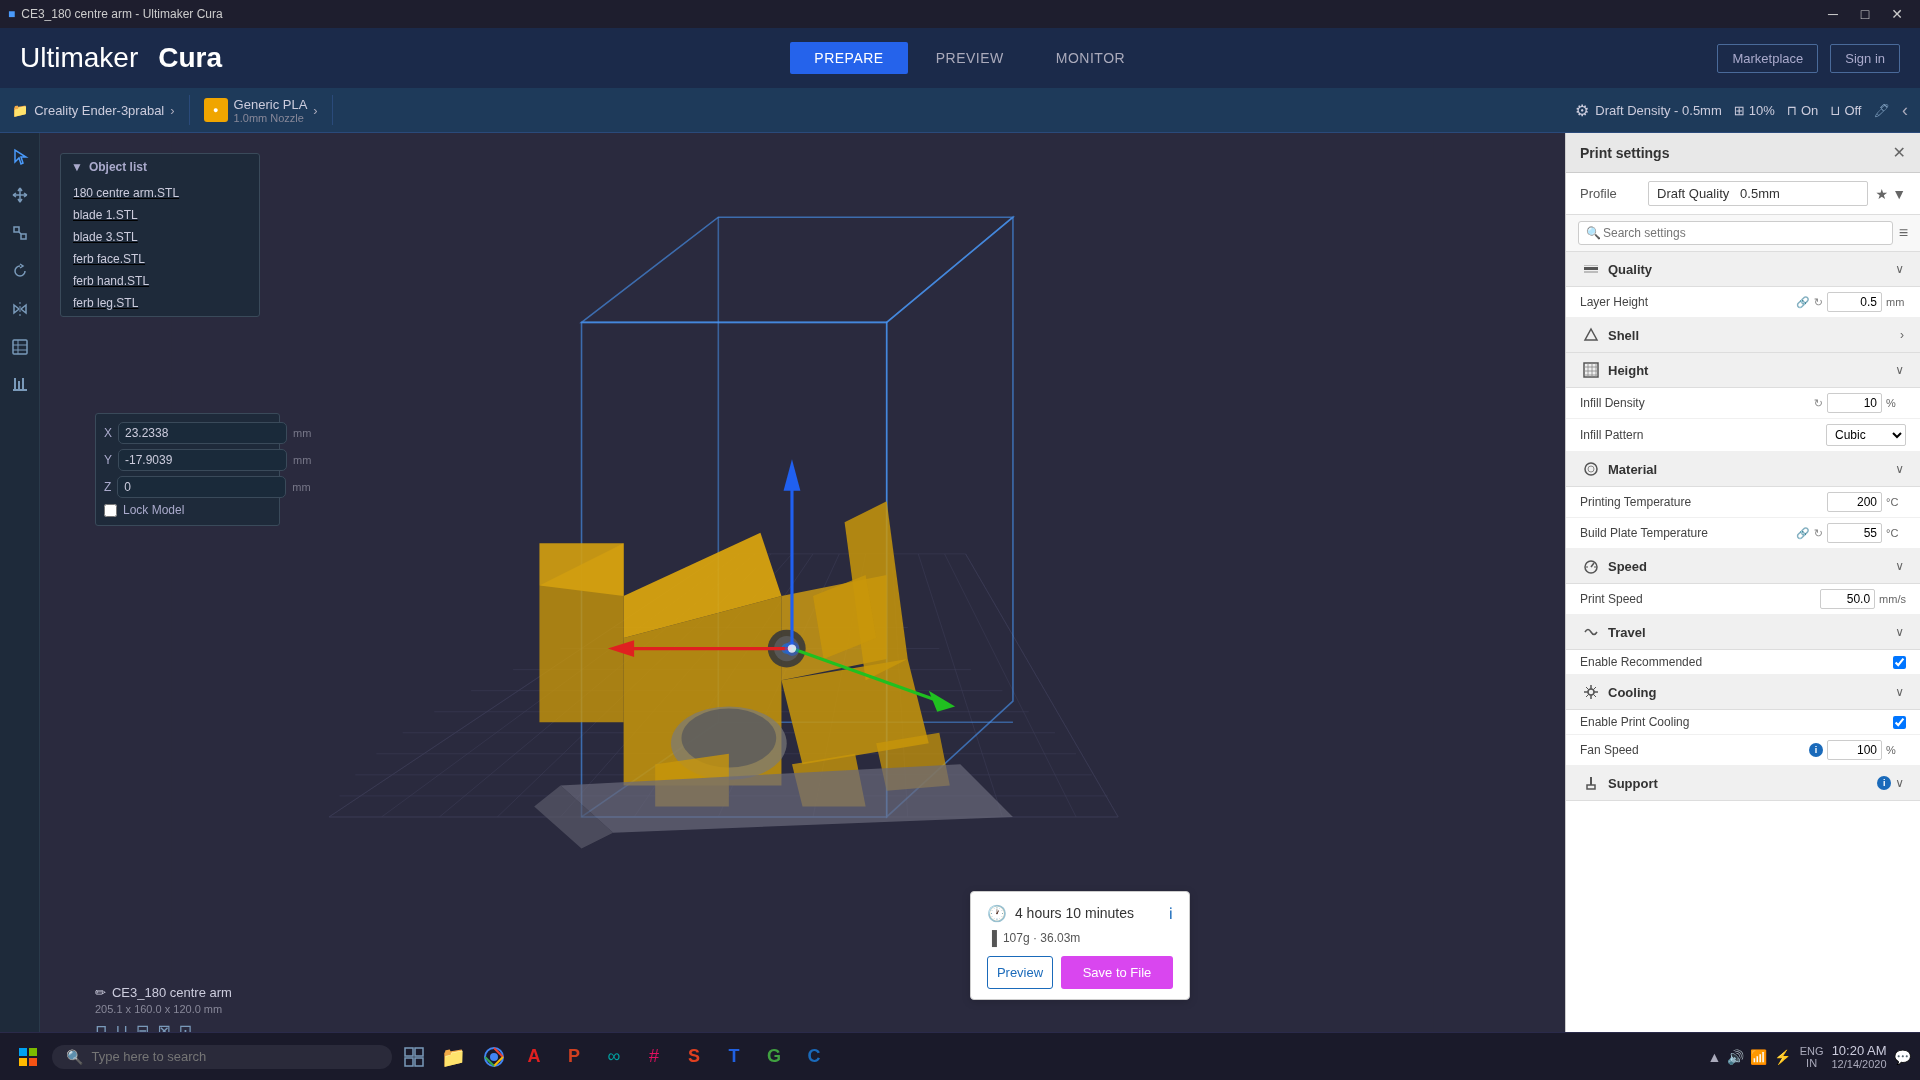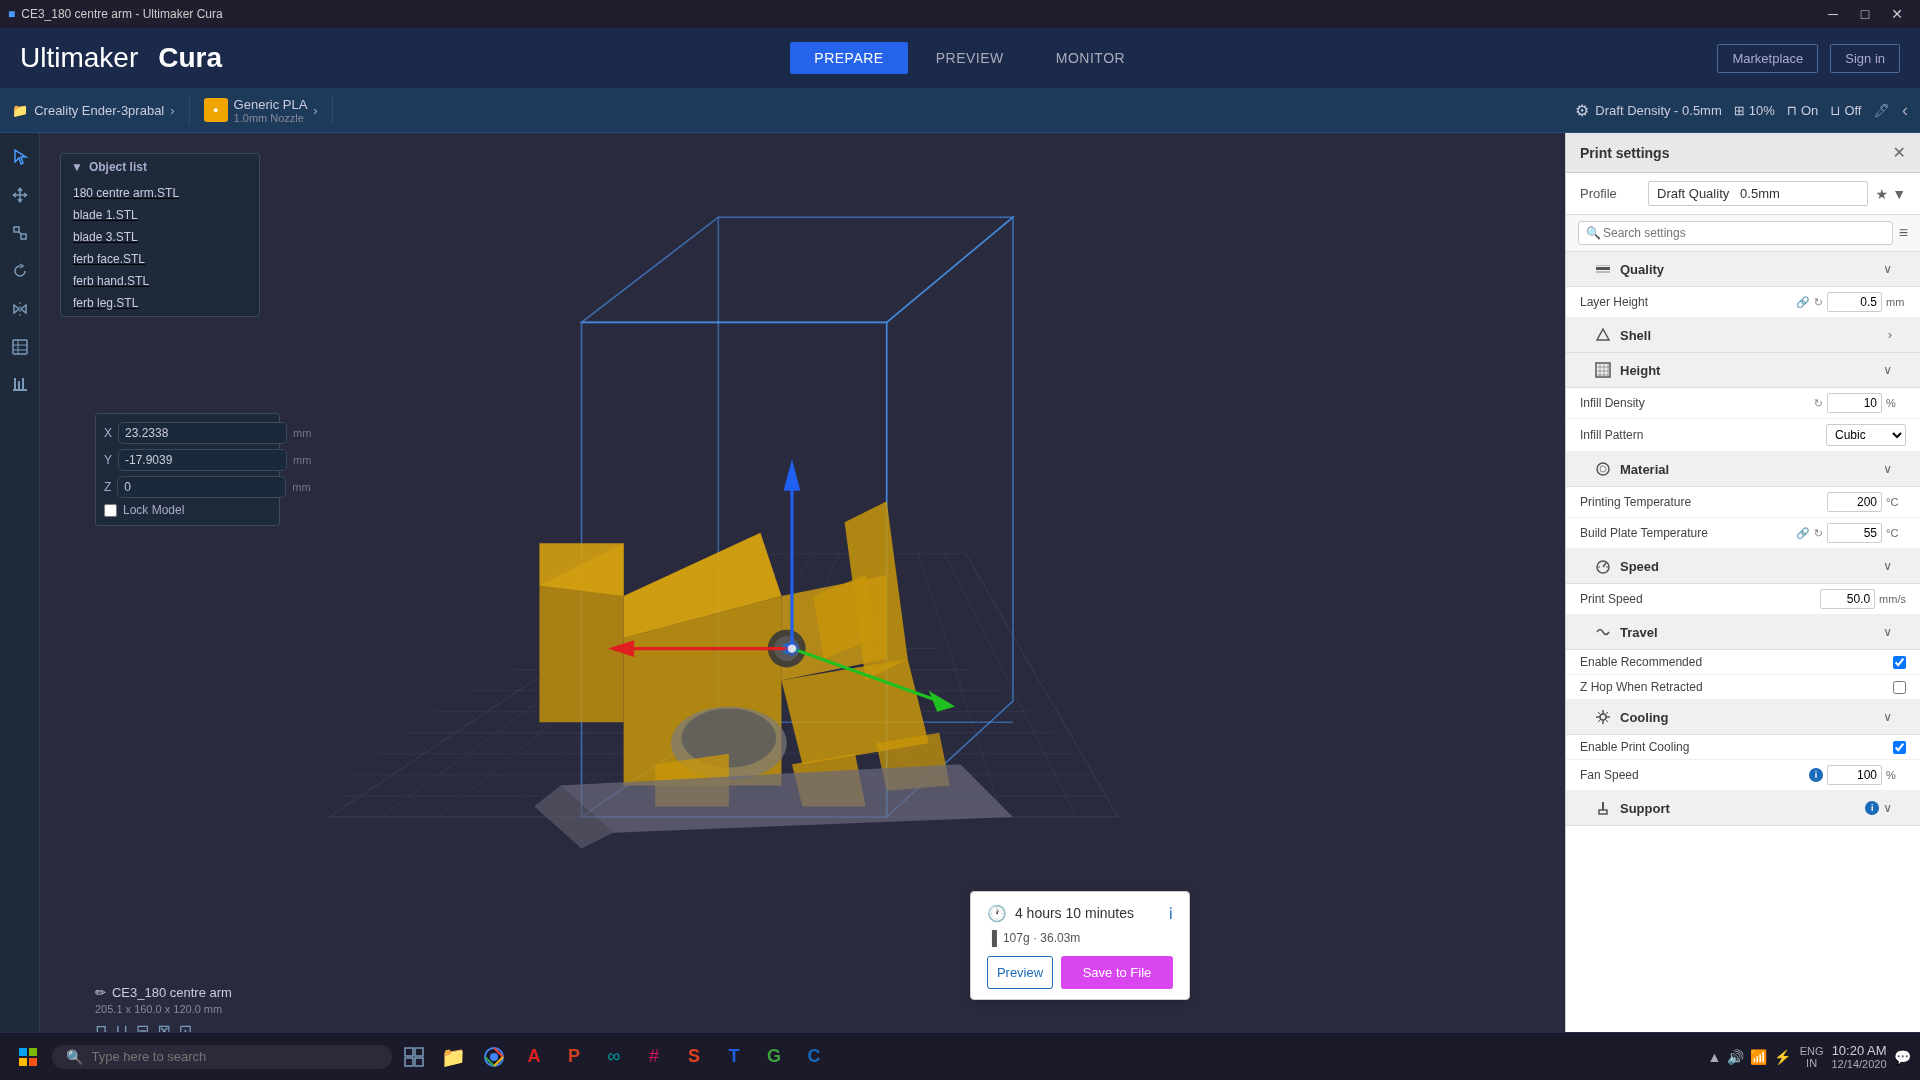--- a/index.html
+++ b/index.html
@@ -266,21 +266,21 @@
       background: white;
     }
     .settings-body::-webkit-scrollbar { width: 8px; }
     .settings-body::-webkit-scrollbar-track { background: #f0f0f0; }
     .settings-body::-webkit-scrollbar-thumb { background: #bbb; border-radius: 4px; }
 
     .section-header {
       display: flex;
       align-items: center;
       justify-content: space-between;
-      padding: 8px 28px;
+      padding: 8px 16px;
       background: #f0f0f0;
       border-bottom: 1px solid #ddd;
       cursor: pointer;
     }
     .section-header-left { display: flex; align-items: center; gap: 8px; }
     .section-icon { width: 18px; height: 18px; display: flex; align-items: center; justify-content: center; color: #555; font-size: 13px; }
     .section-title { font-size: 13px; font-weight: 600; color: #333; }
     .section-chevron { color: #666; font-size: 12px; }
 
     .setting-row {
@@ -928,26 +928,20 @@
             </span>
             <span class="section-title">Travel</span>
           </div>
           <span class="section-chevron">∨</span>
         </div>
         <div class="section-content">
           <div class="setting-row">
             <span class="setting-name">Enable Recommended</span>
             <div class="setting-controls">
               <input type="checkbox" checked="" class="setting-checkbox" style="">
-            </div>
-          </div>
-          <div class="setting-row">
-            <span class="setting-name">Z Hop When Retracted</span>
-            <div class="setting-controls">
-              <input type="checkbox" class="setting-checkbox" style="">
             </div>
           </div>
         </div>
       </div>
 
       <div>
         <div class="section-header">
           <div class="section-header-left">
             <span class="section-icon">
               <svg width="16" height="16" viewBox="0 0 16 16">

